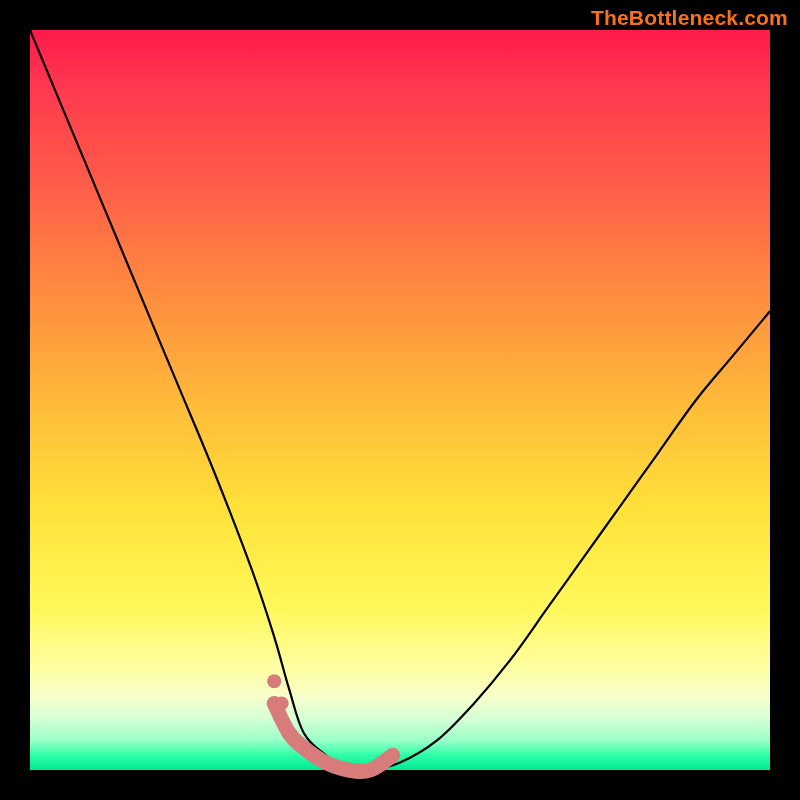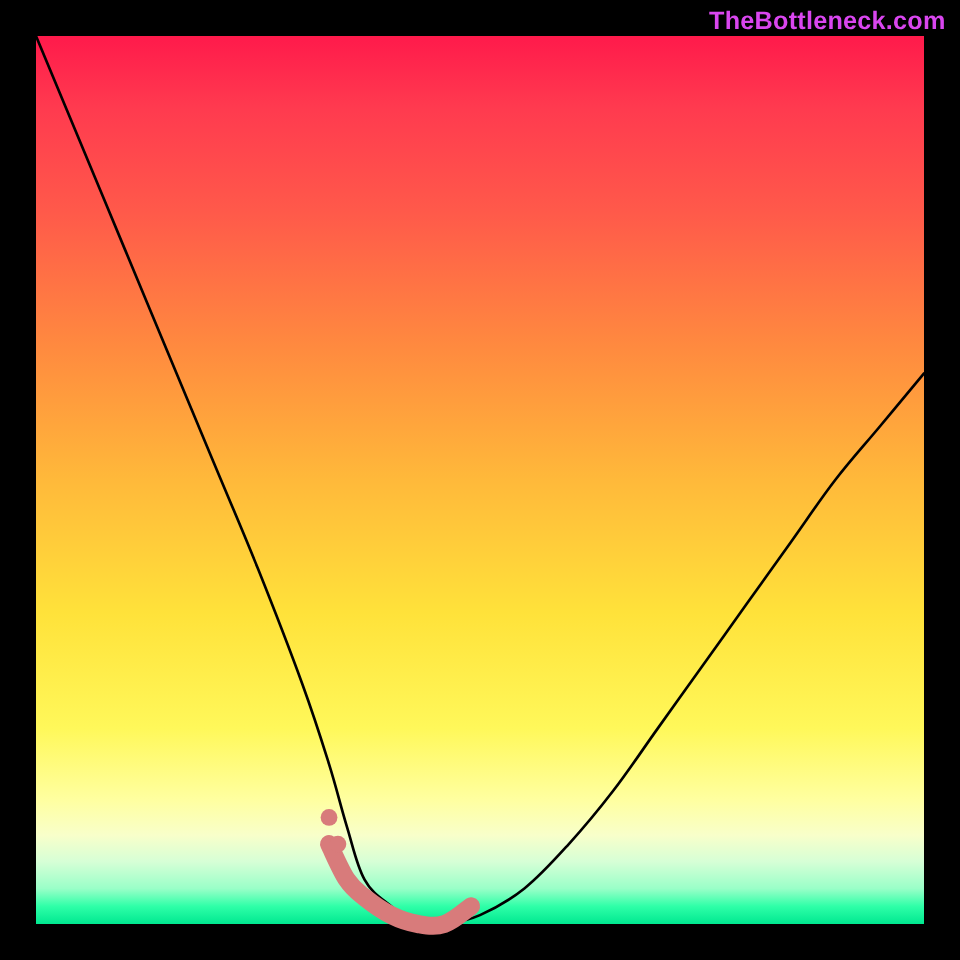--- a/index.html
+++ b/index.html
@@ -40,21 +40,21 @@
       #d6ffd6 93%,
       #9affc8 96%,
       #2fffa8 98%,
       #00e890 100%
     );
   }
   .watermark {
     position: absolute;
     top: 6px;
     right: 12px;
-    color: #d946ef;
+    color: #f97316;
     font-size: 21px;
     font-weight: 600;
     letter-spacing: 0.2px;
     user-select: none;
   }
   svg.curve {
     position: absolute;
     top: 0;
     left: 0;
     width: 740px;

